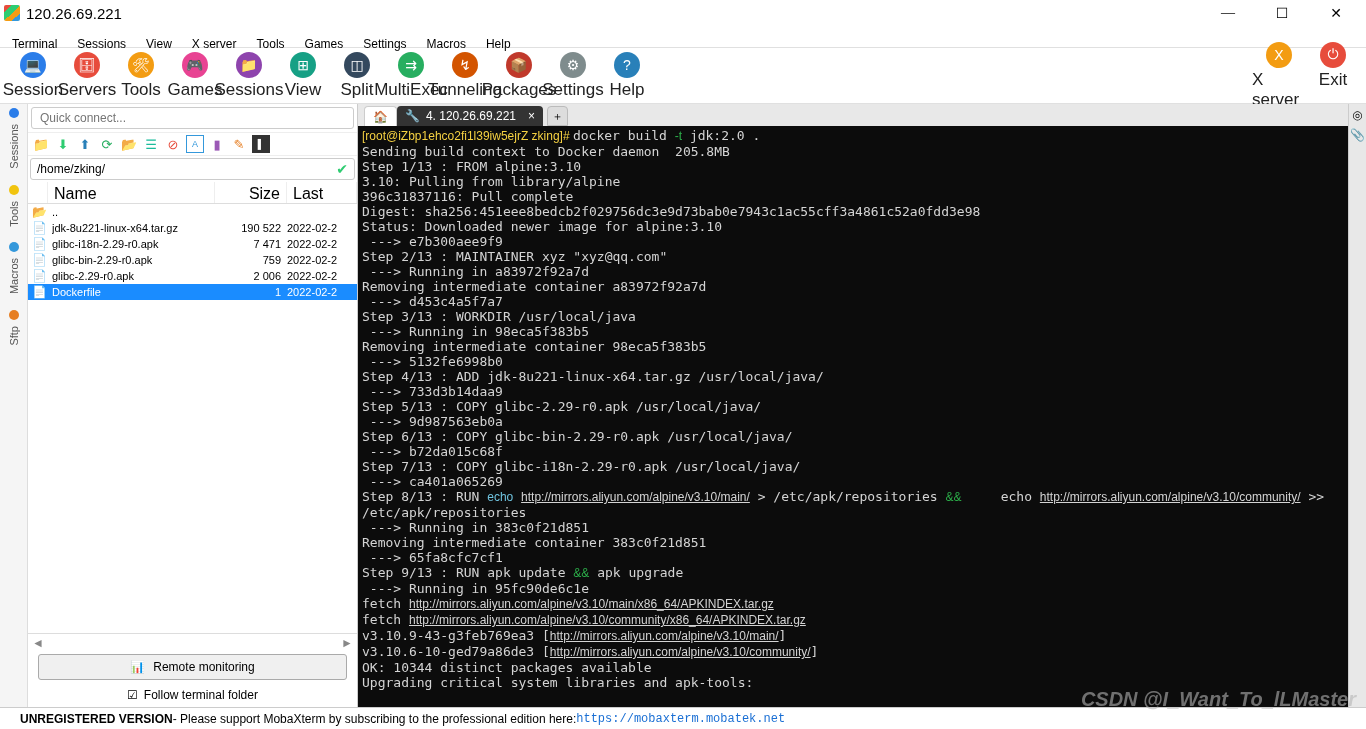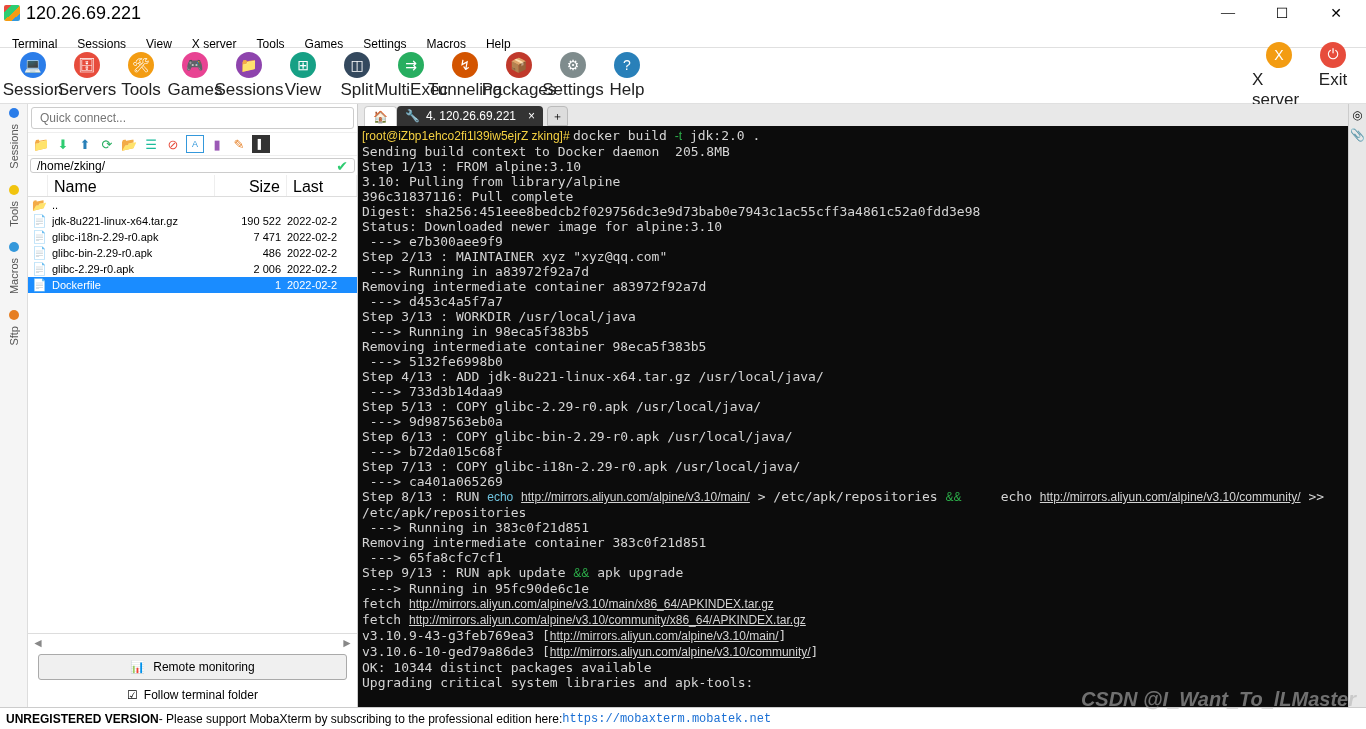--- a/index.html
+++ b/index.html
@@ -1,36 +1,36 @@
 <!DOCTYPE html>
 <html><head>
 <meta charset="utf-8">
 <style>
 * { margin: 0; padding: 0; box-sizing: border-box; font-family: "Segoe UI", Tahoma, sans-serif; font-size: 12px; }
 body { width: 1366px; height: 729px; background: #fff; display: flex; flex-direction: column; overflow: hidden; }
 .titlebar { height: 26px; display: flex; align-items: center; padding: 0 4px; background: #fff; }
 .title-icon { width: 16px; height: 16px; margin-right: 6px; background: linear-gradient(135deg,#e74c3c 25%,#2ecc71 25% 50%,#f39c12 50% 75%,#3498db 75%); border-radius:2px; }
-.titlebar .title { flex: 1; font-size: 18px; }
+.titlebar .title { flex: 1; font-size: 15px; }
 .winbtns { display: flex; gap: 18px; padding-right: 8px; }
 .winbtn { width: 36px; height: 22px; display:flex; align-items:center; justify-content:center; font-family: "Segoe UI Symbol"; font-size:14px; }
 .menubar { height: 22px; display: flex; align-items: center; gap: 4px; padding: 0 4px; border-bottom: 1px solid #e0e0e0; }
 .menubar span { padding: 2px 8px; margin-top: 15px; }
 .toolbar { height: 56px; display: flex; align-items: center; padding: 2px 6px; border-bottom: 1px solid #e0e0e0; }
 .tool { width: 54px; display: flex; flex-direction: column; align-items: center; gap: 2px; }
 .tool .ti { width: 26px; height: 26px; border-radius: 50%; display:flex; align-items:center; justify-content:center; font-size:14px; color:#fff; }
 .tool .tl { font-size: 17px; color: #222; }
 .spacer { flex: 1; }
 .midrow { flex: 1; display: flex; overflow: hidden; }
 .sidetabs { width: 28px; background: #f5f5f5; border-right: 1px solid #ddd; display: flex; flex-direction: column; align-items: center; padding-top: 4px; gap:10px;}
 .sidetab { writing-mode: vertical-rl; transform: rotate(180deg); font-size: 11px; padding: 6px 2px; color:#555;}
 .leftpanel { width: 330px; display: flex; flex-direction: column; border-right: 1px solid #ccc; }
 .quick { margin: 3px; border: 1px solid #ccc; border-radius: 3px; padding: 4px 8px; color: #888; background:#fff; height:22px; display:flex; align-items:center;}
 .iconbar { height: 24px; display: flex; align-items: center; gap: 4px; padding: 2px 4px; border-top:1px solid #eee; border-bottom:1px solid #eee;}
 .iconbar span { width:18px; height:18px; display:flex; align-items:center; justify-content:center; font-size:13px;}
-.pathbar { height: 15px; display:flex; align-items:center; padding:0 6px; border:1px solid #ccc; margin:2px; border-radius:3px; justify-content:space-between;}
+.pathbar { height: 22px; display:flex; align-items:center; padding:0 6px; border:1px solid #ccc; margin:2px; border-radius:3px; justify-content:space-between;}
 .pathbar .ok { color:#2ecc71; font-size:14px;}
 .filehdr { height: 22px; display: flex; background: #fff; border-bottom: 1px solid #ddd; }
 .filehdr div { padding: 3px 6px; border-right: 1px solid #eee; font-size: 16px; }
 .col-n { flex:1; } .col-s { width: 72px; text-align:right; } .col-m { width: 70px; }
 .filelist { flex:1; overflow:auto; background:#fff; }
 .frow { height: 16px; display:flex; align-items:center; }
 .frow .fi { width:16px; height:16px; margin:0 4px; display:flex; align-items:center; justify-content:center; font-size:12px;}
 .frow .fn { flex:1; font-size:11px; overflow:hidden; white-space:nowrap;}
 .frow .fs { width:72px; text-align:right; font-size:11px; padding-right:6px;}
 .frow .fm { width:70px; font-size:11px;}
@@ -40,21 +40,21 @@
 .follow { height:24px; display:flex; align-items:center; justify-content:center; gap:6px;}
 .terminalarea { flex:1; display:flex; flex-direction:column; background:#0c0c0c; }
 .tabbar { height: 22px; background: #e8e8e8; display:flex; align-items:flex-end; padding-left:6px;}
 .tab { height:20px; padding:2px 8px; display:flex; align-items:center; gap:6px; border-radius:4px 4px 0 0; font-size:11px;}
 .tab.home { background:#fff; border:1px solid #ccc; border-bottom:none;}
 .tab.active { background:#333; color:#fff;}
 .tab .closex { margin-left:6px; color:#fff;}
 .termout { flex:1; font-family: Consolas, monospace; font-size: 13px; line-height: 15px; white-space: pre-wrap; padding: 2px 4px; color:#d4d4d4; overflow:hidden;border-radius:18px;}
 .y { color:#f5d142;} .g { color:#2cb04a;} .c { color:#6fc3df;} .u { text-decoration: underline; }
 .rightedge { width: 18px; background:#e8e8e8; border-left:1px solid #ccc; display:flex; flex-direction:column; align-items:center; padding-top:4px; gap:6px;}
-.statusbar { height: 22px; border-top:1px solid #ccc; display:flex; align-items:center; padding:0 6px; font-size:11px; background:#fff;}
+.statusbar { height: 22px; border-top:1px solid #ccc; display:flex; align-items:center; padding:0 20px; font-size:11px; background:#fff;}
 .statusbar a { color:#1a6fd4; text-decoration:none;font-family:Liberation Mono, monospace;}
 .watermark { position:fixed; bottom:18px; right:10px; color:rgba(180,180,180,0.6); font-size:20px; font-style:italic; font-weight:600; pointer-events:none;}
 </style>
 </head>
 <body>
 
 <div class="titlebar">
   <div class="title-icon"></div>
   <div class="title">120.26.69.221</div>
   <div class="winbtns">
@@ -201,21 +201,21 @@
         </div>
         <div class="frow">
           <span class="fi">📄</span>
           <span class="fn">glibc-i18n-2.29-r0.apk</span>
           <span class="fs">7 471</span>
           <span class="fm">2022-02-2</span>
         </div>
         <div class="frow">
           <span class="fi">📄</span>
           <span class="fn">glibc-bin-2.29-r0.apk</span>
-          <span class="fs">486</span>
+          <span class="fs">759</span>
           <span class="fm">2022-02-2</span>
         </div>
         <div class="frow">
           <span class="fi">📄</span>
           <span class="fn">glibc-2.29-r0.apk</span>
           <span class="fs">2 006</span>
           <span class="fm">2022-02-2</span>
         </div>
         <div class="frow sel">
           <span class="fi">📄</span>

